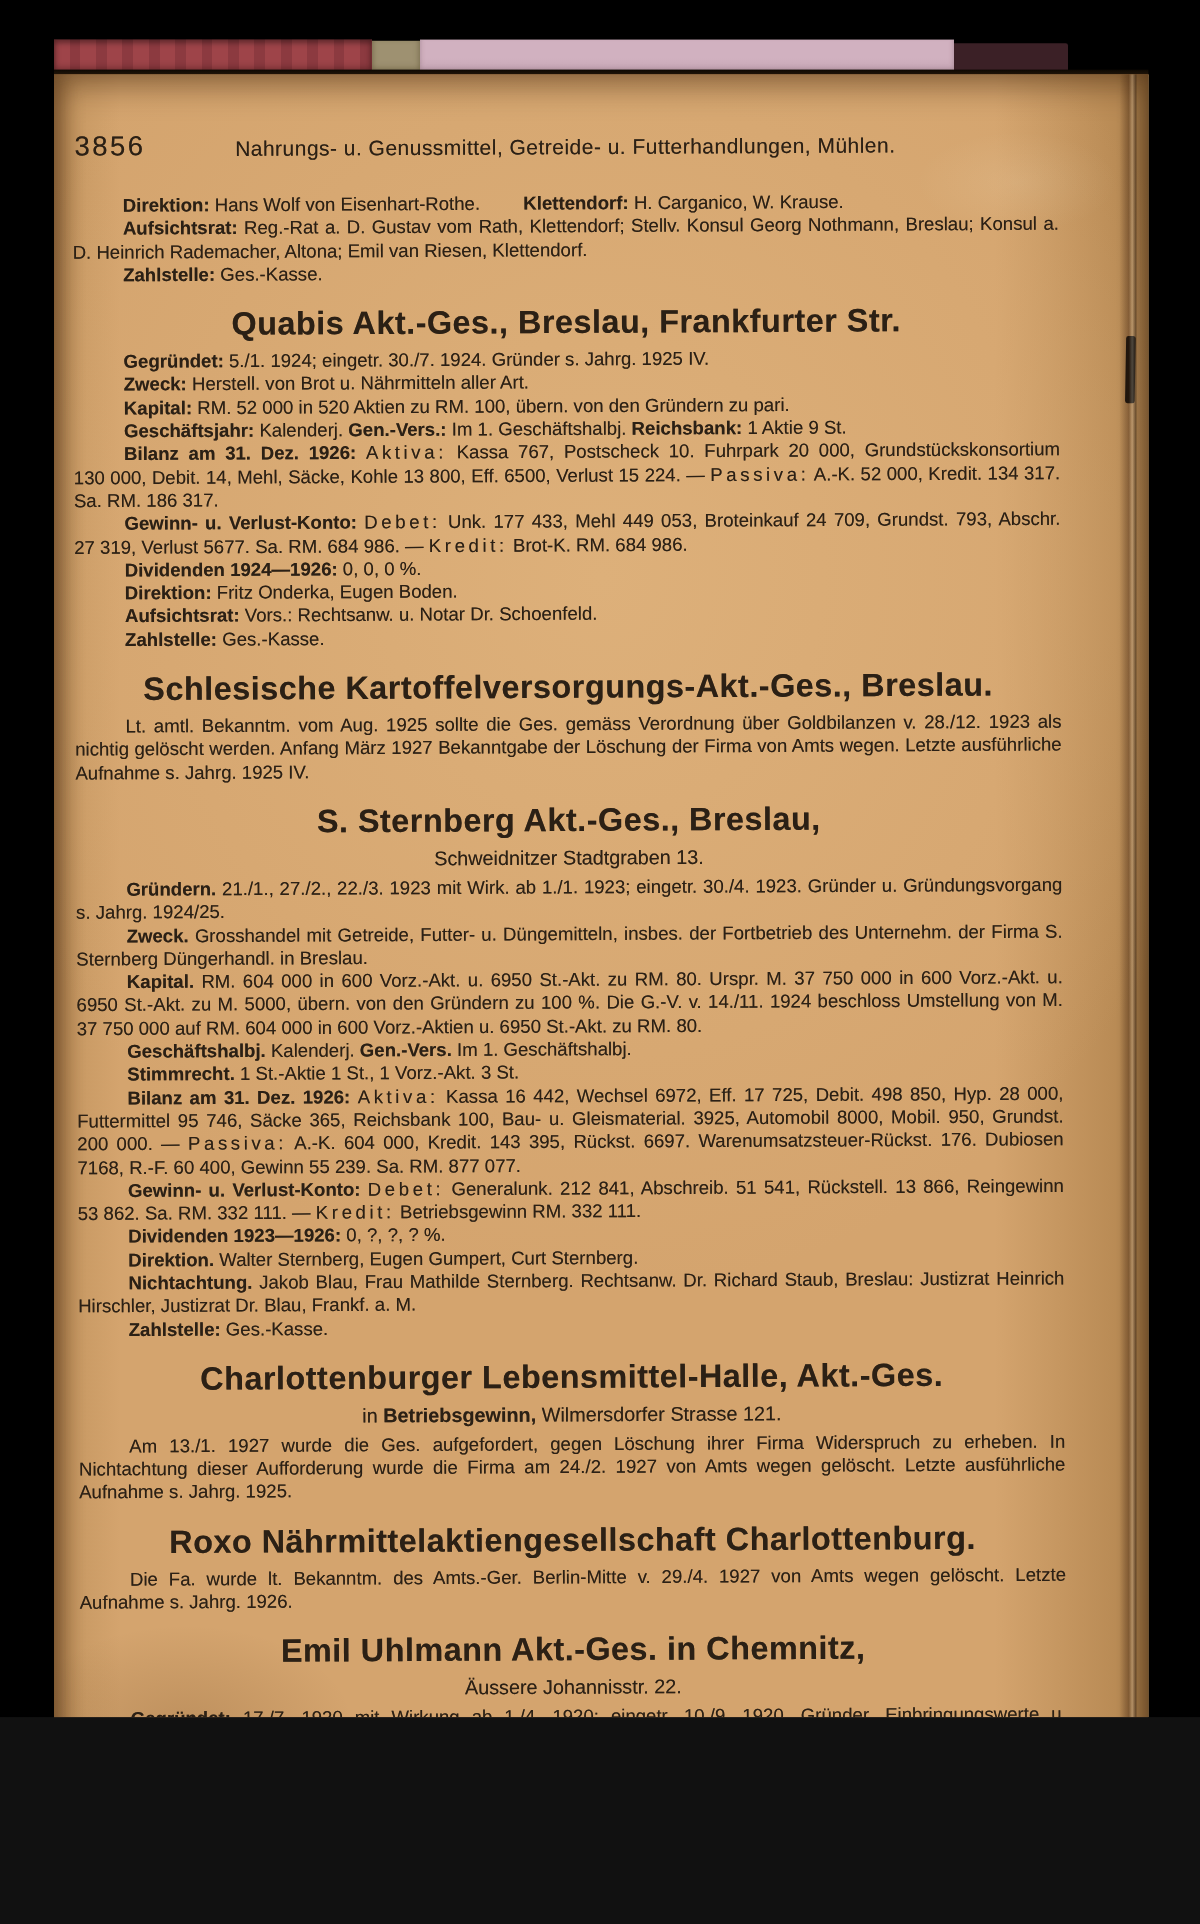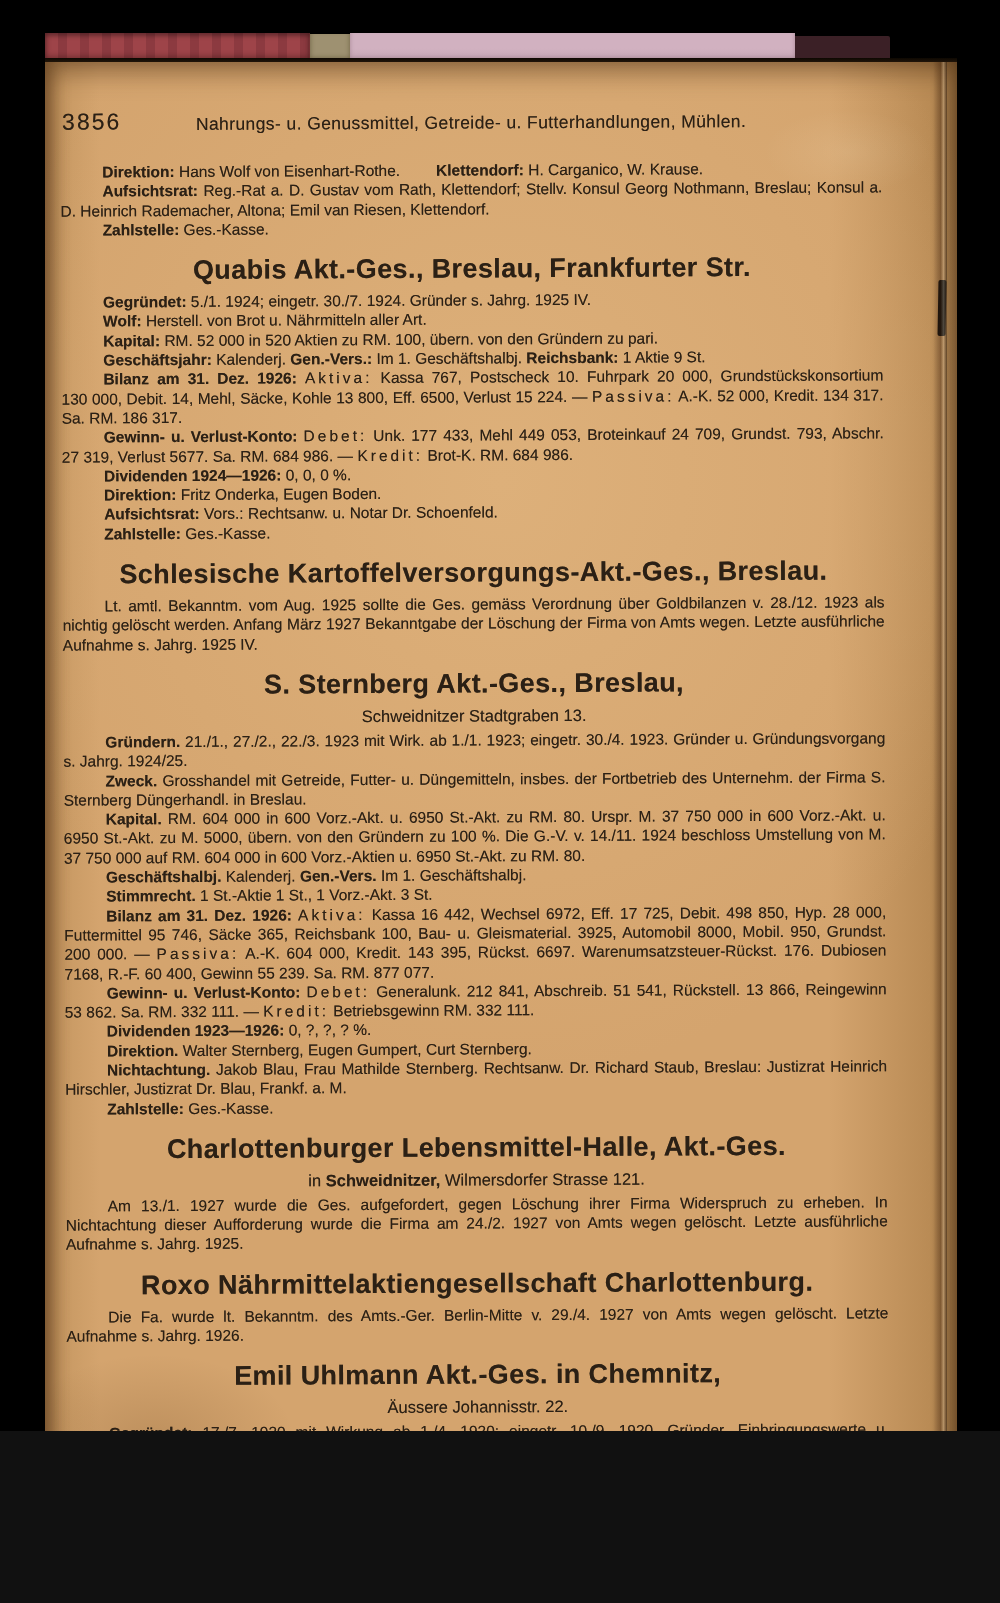--- a/index.html
+++ b/index.html
@@ -93,21 +93,21 @@
       </div>
       <div>
           <section>
             <p class="entry"><span class="b">Direktion:</span><span class="n"> Hans Wolf von Eisenhart-Rothe.</span><span class="g"></span><span class="b">Klettendorf:</span><span class="n"> H. Carganico, W. Krause.</span></p>
             <p class="entry"><span class="b">Aufsichtsrat:</span><span class="n"> Reg.-Rat a. D. Gustav vom Rath, Klettendorf; Stellv. Konsul Georg Nothmann, Breslau; Konsul a. D. Heinrich Rademacher, Altona; Emil van Riesen, Klettendorf.</span></p>
             <p class="entry"><span class="b">Zahlstelle:</span><span class="n"> Ges.-Kasse.</span></p>
           </section>
           <section>
             <h2 class="entry-heading"><span class="b">Quabis Akt.-Ges., Breslau, Frankfurter Str.</span></h2>
             <p class="entry"><span class="b">Gegründet:</span><span class="n"> 5./1. 1924; eingetr. 30./7. 1924.  Gründer s. Jahrg. 1925 IV.</span></p>
-            <p class="entry"><span class="b">Wolf:</span><span class="n"> Herstell. von Brot u. Nährmitteln aller Art.</span></p>
+            <p class="entry"><span class="b">Zweck:</span><span class="n"> Herstell. von Brot u. Nährmitteln aller Art.</span></p>
             <p class="entry"><span class="b">Kapital:</span><span class="n"> RM. 52&nbsp;000 in 520 Aktien zu RM. 100, übern. von den Gründern zu pari.</span></p>
             <p class="entry"><span class="b">Geschäftsjahr:</span><span class="n"> Kalenderj. </span><span class="b">Gen.-Vers.:</span><span class="n"> Im 1. Geschäftshalbj. </span><span class="b">Reichsbank:</span><span class="n"> 1 Aktie 9 St.</span></p>
             <p class="entry"><span class="b">Bilanz am 31. Dez. 1926:</span><span class="n"> </span><span class="sp">Aktiva:</span><span class="n"> Kassa 767, Postscheck 10. Fuhrpark 20&nbsp;000, Grundstückskonsortium 130&nbsp;000, Debit. 14, Mehl, Säcke, Kohle 13&nbsp;800, Eff. 6500, Verlust 15&nbsp;224. — </span><span class="sp">Passiva:</span><span class="n"> A.-K. 52&nbsp;000, Kredit. 134&nbsp;317.  Sa. RM. 186&nbsp;317.</span></p>
             <p class="entry"><span class="b">Gewinn- u. Verlust-Konto:</span><span class="n"> </span><span class="sp">Debet:</span><span class="n"> Unk. 177&nbsp;433, Mehl 449&nbsp;053, Broteinkauf 24&nbsp;709, Grundst. 793, Abschr. 27&nbsp;319, Verlust 5677.  Sa. RM. 684&nbsp;986. — </span><span class="sp">Kredit:</span><span class="n"> Brot-K. RM. 684&nbsp;986.</span></p>
             <p class="entry"><span class="b">Dividenden 1924—1926:</span><span class="n"> 0, 0, 0&nbsp;%.</span></p>
             <p class="entry"><span class="b">Direktion:</span><span class="n"> Fritz Onderka, Eugen Boden.</span></p>
             <p class="entry"><span class="b">Aufsichtsrat:</span><span class="n"> Vors.: Rechtsanw. u. Notar Dr. Schoenfeld.</span></p>
             <p class="entry"><span class="b">Zahlstelle:</span><span class="n"> Ges.-Kasse.</span></p>
           </section>
           <section>
@@ -124,21 +124,21 @@
             <p class="entry"><span class="b">Stimmrecht.</span><span class="n"> 1 St.-Aktie 1 St., 1 Vorz.-Akt. 3 St.</span></p>
             <p class="entry"><span class="b">Bilanz am 31. Dez. 1926:</span><span class="n"> </span><span class="sp">Aktiva:</span><span class="n"> Kassa 16&nbsp;442, Wechsel 6972, Eff. 17&nbsp;725, Debit. 498&nbsp;850, Hyp. 28&nbsp;000, Futtermittel 95&nbsp;746, Säcke 365, Reichsbank 100, Bau- u. Gleismaterial. 3925, Automobil 8000, Mobil. 950, Grundst. 200&nbsp;000. — </span><span class="sp">Passiva:</span><span class="n"> A.-K. 604&nbsp;000, Kredit. 143&nbsp;395, Rückst. 6697. Warenumsatzsteuer-Rückst. 176. Dubiosen 7168, R.-F. 60&nbsp;400, Gewinn 55&nbsp;239.  Sa. RM. 877&nbsp;077.</span></p>
             <p class="entry"><span class="b">Gewinn- u. Verlust-Konto:</span><span class="n"> </span><span class="sp">Debet:</span><span class="n"> Generalunk. 212&nbsp;841, Abschreib. 51&nbsp;541, Rückstell. 13&nbsp;866, Reingewinn 53&nbsp;862.  Sa. RM. 332&nbsp;111. — </span><span class="sp">Kredit:</span><span class="n"> Betriebsgewinn RM. 332&nbsp;111.</span></p>
             <p class="entry"><span class="b">Dividenden 1923—1926:</span><span class="n"> 0, ?, ?, ?&nbsp;%.</span></p>
             <p class="entry"><span class="b">Direktion.</span><span class="n"> Walter Sternberg, Eugen Gumpert, Curt Sternberg.</span></p>
             <p class="entry"><span class="b">Nichtachtung.</span><span class="n"> Jakob Blau, Frau Mathilde Sternberg. Rechtsanw. Dr. Richard Staub, Breslau: Justizrat Heinrich Hirschler, Justizrat Dr. Blau, Frankf. a. M.</span></p>
             <p class="entry"><span class="b">Zahlstelle:</span><span class="n"> Ges.-Kasse.</span></p>
           </section>
           <section>
             <h2 class="entry-heading"><span class="b">Charlottenburger Lebensmittel-Halle, Akt.-Ges.</span></h2>
-            <div class="subheading"><span class="n">in </span><span class="b">Schweidnitzer,</span><span class="n"> Wilmersdorfer Strasse 121.</span></div>
+            <div class="subheading"><span class="n">in </span><span class="b">Betriebsgewinn,</span><span class="n"> Wilmersdorfer Strasse 121.</span></div>
             <p class="entry"><span class="n">Am 13./1. 1927 wurde die Ges. aufgefordert, gegen Löschung ihrer Firma Widerspruch zu erheben.  In Nichtachtung dieser Aufforderung wurde die Firma am 24./2. 1927 von Amts wegen gelöscht.  Letzte ausführliche Aufnahme s. Jahrg. 1925.</span></p>
           </section>
           <section>
             <h2 class="entry-heading"><span class="b">Roxo Nährmittelaktiengesellschaft Charlottenburg.</span></h2>
             <p class="entry"><span class="n">Die Fa. wurde lt. Bekanntm. des Amts.-Ger. Berlin-Mitte v. 29./4. 1927 von Amts wegen gelöscht.  Letzte Aufnahme s. Jahrg. 1926.</span></p>
           </section>
           <section>
             <h2 class="entry-heading"><span class="b">Emil Uhlmann Akt.-Ges. in Chemnitz,</span></h2>
             <div class="subheading"><span class="n">Äussere Johannisstr. 22.</span></div>
             <p class="entry"><span class="b">Gegründet:</span><span class="n"> 17./7. 1920 mit Wirkung ab 1./4. 1920; eingetr. 10./9. 1920.  Gründer, Einbringungswerte u. Gründungsherg. siehe Jahrg. 1922/23.</span></p>

